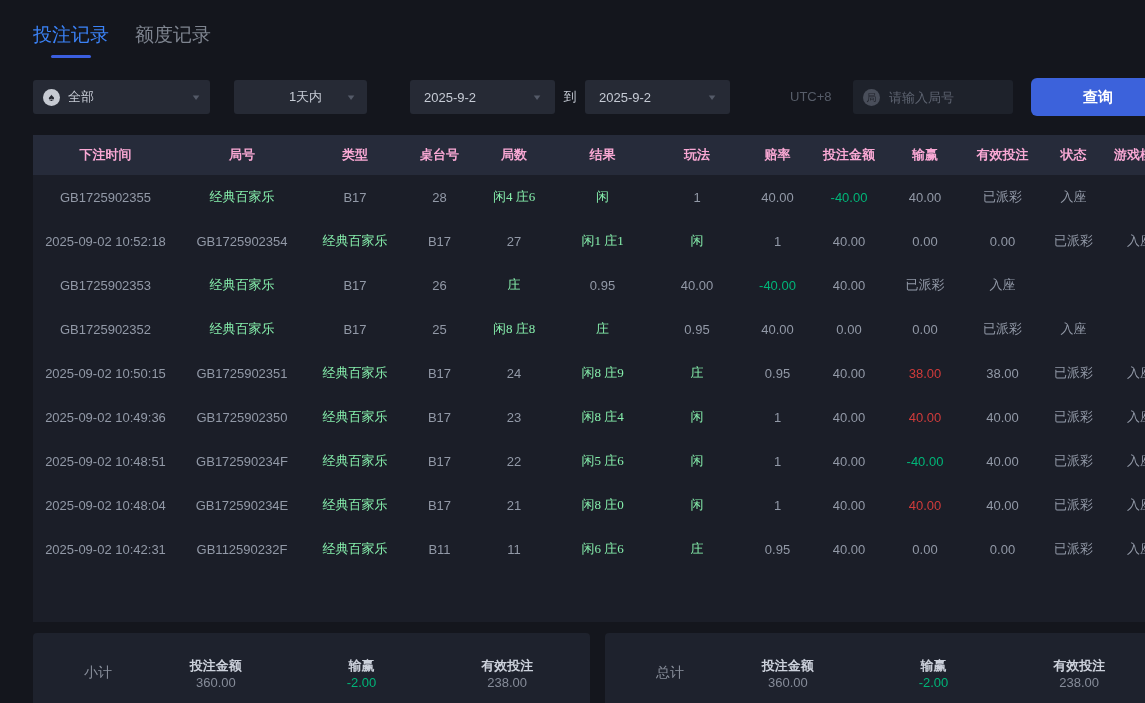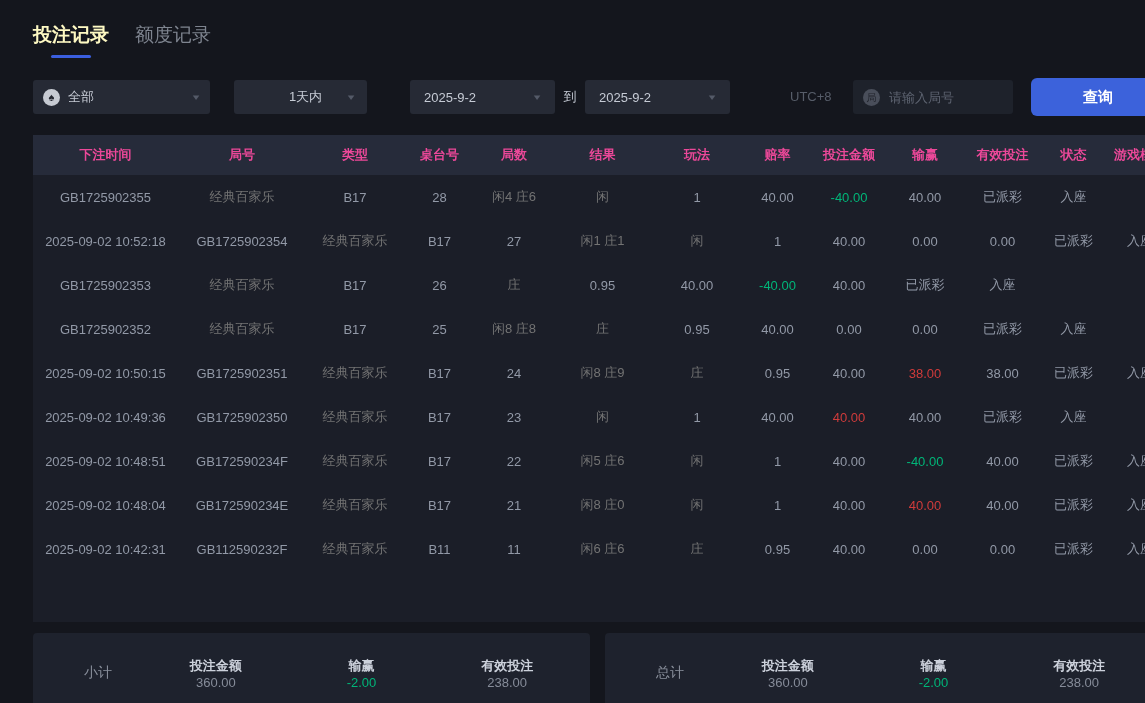--- a/index.html
+++ b/index.html
@@ -5,21 +5,21 @@
   html,body{margin:0;padding:0;background:#14161d;}
   .page{
     position:relative;width:1145px;height:703px;overflow:hidden;
     background:#14161d;font-family:"Liberation Sans","DejaVu Sans",sans-serif;
     -webkit-font-smoothing:antialiased;
   }
   
   .tabs{position:absolute;left:33px;top:22px;display:flex;gap:26px;align-items:flex-start;}
   .tab{position:relative;cursor:pointer;}
   .tab .tlabel{font-size:19px;color:#7e848f;}
-  .tab.active .tlabel{color:#fef9c3;font-weight:bold;}
+  .tab.active .tlabel{color:#3b82f6;font-weight:normal;}
   .tab .underline{display:none;}
   .tab.active .underline{
     display:block;width:40px;height:3px;border-radius:2px;background:#3b5fe0;
     margin:7px auto 0 auto;
   }
   
   .filters{position:absolute;left:0;top:80px;width:100%;height:34px;}
   .ctrl{
     position:absolute;top:0;height:34px;background:#262a35;border-radius:3px;
     display:flex;align-items:center;box-sizing:border-box;font-size:13px;color:#c6cbd5;
@@ -54,29 +54,29 @@
     position:absolute;left:1031px;top:-2px;width:134px;height:38px;background:#3c62db;
     border:none;border-radius:6px;color:#ffffff;font-size:15px;font-weight:bold;
     cursor:pointer;font-family:"Liberation Sans","DejaVu Sans",sans-serif;
   }
   
   .table-wrap{position:absolute;left:33px;top:135px;width:1112px;height:487px;overflow:hidden;}
   .grid{display:grid;grid-template-columns:145px 128px 98px 71px 78px 99px 90px 71px 72px 80px 75px 67px 66px;width:1140px;}
   .thead{background:#262b3a;height:40px;}
   .thead .th{
     display:flex;align-items:center;justify-content:center;font-size:13px;font-weight:bold;
-    color:#ec4899;white-space:nowrap;overflow:visible;
+    color:#f9a8d4;white-space:nowrap;overflow:visible;
   }
   .tbody{background:#1b1e28;height:447px;}
   .trow{height:44px;width:1140px;}
   .td{
     display:flex;align-items:center;justify-content:center;font-size:13px;color:#9299a7;
     white-space:nowrap;overflow:visible;
   }
-  .td.mid{color:#737373;}
+  .td.mid{color:#86efac;font-family:Liberation Serif, serif;}
   .td.pos{color:#d03b3b;}
   .td.neg{color:#00b578;}
   
   .card{
     position:absolute;top:633px;height:80px;background:#1e222d;border-radius:4px;
     display:flex;align-items:center;box-sizing:border-box;padding:0 10px 0 20px;
   }
   .card-left{left:33px;width:557px;}
   .card-right{left:605px;width:557px;}
   .card .cap{width:90px;text-align:center;font-size:14px;color:#8a909c;flex:0 0 auto;}
@@ -214,20 +214,21 @@
           <div class="td">38.00</div>
           <div class="td">已派彩</div>
           <div class="td">入座</div>
         </div>
         <div class="trow grid">
           <div class="td">2025-09-02 10:49:36</div>
           <div class="td">GB1725902350</div>
           <div class="td mid">经典百家乐</div>
           <div class="td">B17</div>
           <div class="td">23</div>
+          <div class="td mid">闲8 庄4</div>
           <div class="td mid">闲</div>
           <div class="td">1</div>
           <div class="td">40.00</div>
           <div class="td pos">40.00</div>
           <div class="td">40.00</div>
           <div class="td">已派彩</div>
           <div class="td">入座</div>
         </div>
         <div class="trow grid">
           <div class="td">2025-09-02 10:48:51</div>

